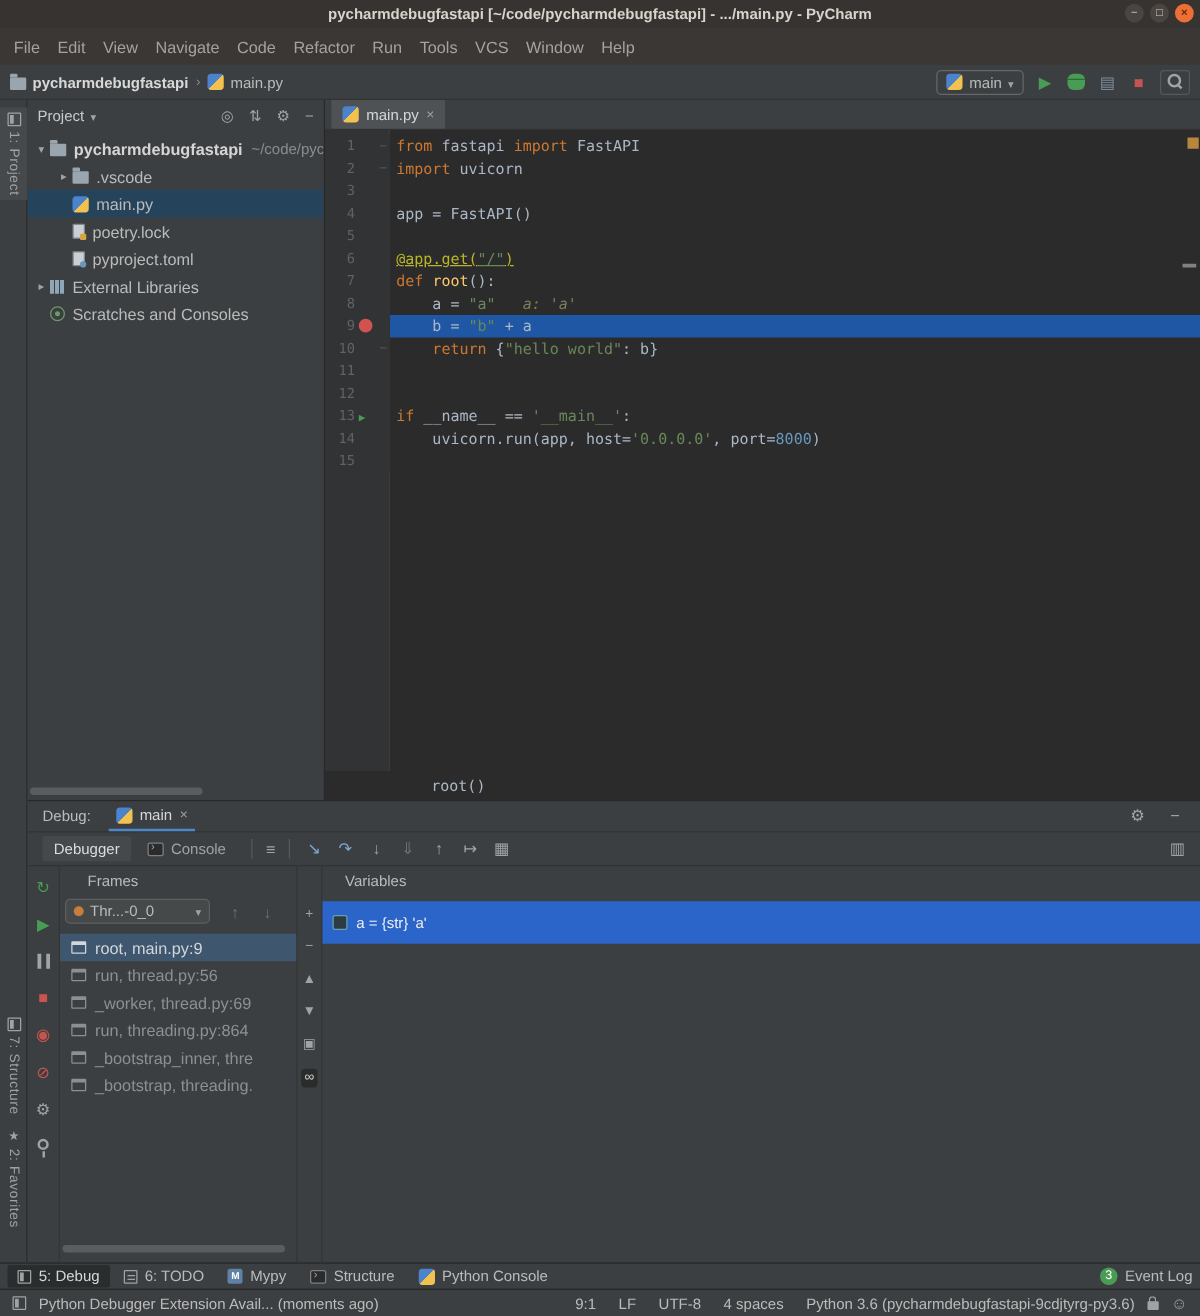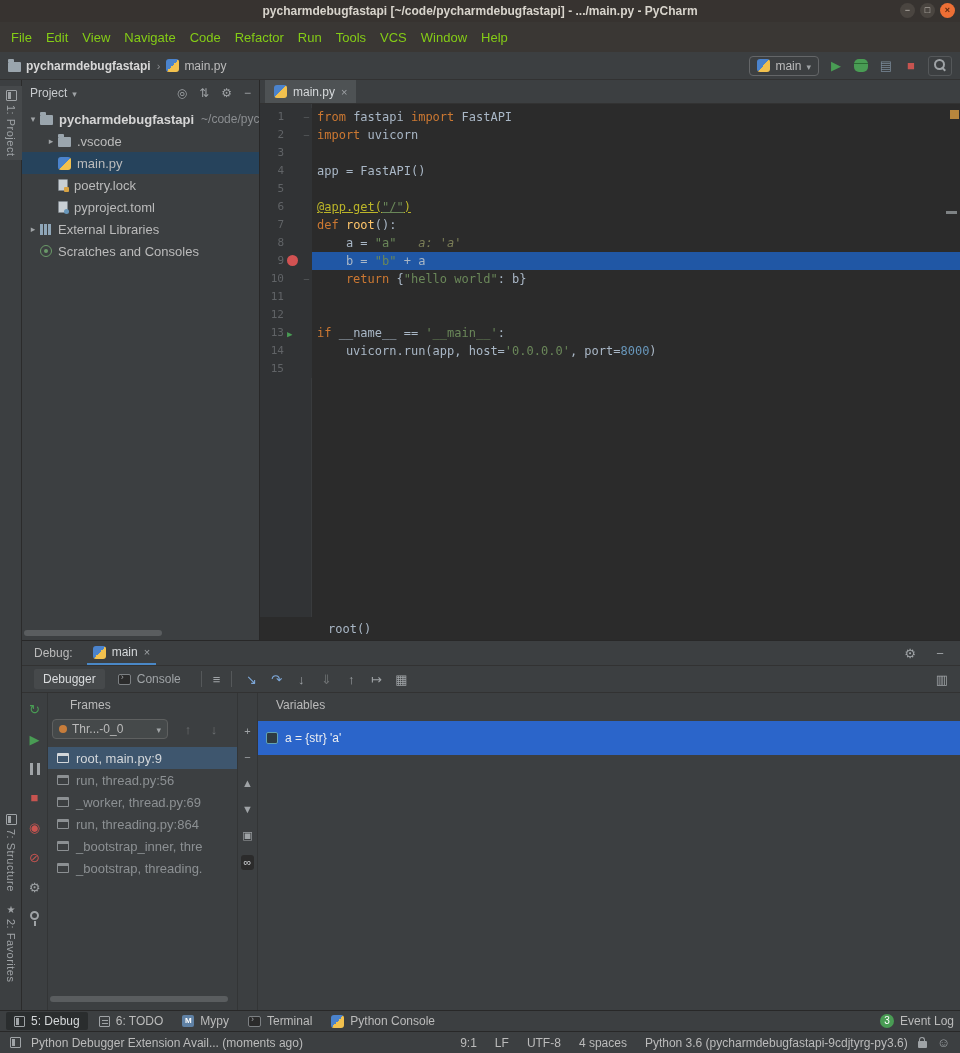--- a/index.html
+++ b/index.html
@@ -12,21 +12,21 @@
     display:flex; align-items:center; justify-content:center; }
   .title-text { font-weight:bold; font-size:12px; color:#D8D4CC; }
   .win-controls { position:absolute; right:5px; top:3px; display:flex; gap:5px; }
   .winbtn { width:15px; height:15px; border-radius:50%; background:#4A4540; color:#CFCAC2;
     font-size:9px; line-height:14px; text-align:center; }
   .winbtn.close { background:#ED6F35; color:#58270D; font-weight:bold; }
 
   
   .menubar { position:absolute; top:22px; left:0; right:0; height:30px; background:#3A3734;
     display:flex; align-items:center; padding-left:4px; }
-  .menu-item { padding:3px 7px; font-size:13px; color:#84cc16; }
+  .menu-item { padding:3px 7px; font-size:13px; color:#a3a3a3; }
 
   
   .navbar { position:absolute; top:52px; left:0; right:0; height:28px; background:#3C3F41;
     border-bottom:1px solid #323232; display:flex; align-items:center; padding:0 8px; font-size:12px; }
   .crumbs { display:flex; align-items:center; gap:6px; }
   .crumb { display:flex; align-items:center; gap:5px; }
   .crumb:first-of-type .crumb-label { font-weight:bold; color:#D8D8D8; }
   .crumb-sep { color:#8A8D90; font-size:11px; }
   .nav-right { margin-left:auto; display:flex; align-items:center; gap:10px; }
   .runconfig { display:flex; align-items:center; gap:5px; border:1px solid #646668; border-radius:4px;
@@ -86,21 +86,21 @@
   .bpdot { display:block; width:11px; height:11px; border-radius:50%; background:#D25252; margin:3px 0 0 3px; }
   .runarw { color:#499C54; font-size:9px; margin-left:3px; }
   .code { flex:1; padding-left:5px; white-space:pre; color:#A9B7C6; }
   .cline.exec .code { background:#2057A5; }
   .tk-k { color:#CC7832; } .tk-p { color:#A9B7C6; } .tk-s { color:#6A8759; }
   .tk-num { color:#6897BB; } .tk-fn { color:#FFC66B; }
   .tk-dec { color:#BBB529; text-decoration:underline; }
   .tk-su { color:#6A8759; text-decoration:underline; }
   .tk-hint { color:#7C7F58; font-style:italic; }
   .crumbbar { position:absolute; left:0; right:0; bottom:0; height:23px; display:flex; align-items:center;
-    padding-left:68px; font-family:"DejaVu Sans Mono",monospace; font-size:12px; color:#A9B7C6; }
+    padding-left:85px; font-family:"DejaVu Sans Mono",monospace; font-size:12px; color:#A9B7C6; }
   .emark1 { position:absolute; top:30px; right:1px; width:9px; height:9px; background:#B8863D; }
   .emark2 { position:absolute; top:131px; right:3px; width:11px; height:3px; background:#7E8284; }
 
   
   .debugwin { position:absolute; left:22px; top:640px; right:0; height:370px; background:#3C3F41;
     border-top:1px solid #282828; }
   .dbg-header { height:24px; display:flex; align-items:center; gap:14px; padding:0 12px; font-size:12px; }
   .dbg-tab { display:flex; align-items:center; gap:6px; height:24px; padding:0 6px;
     border-bottom:2px solid #4A88C7; color:#D5D8DA; }
   #dbghdricons { margin-left:auto; display:flex; gap:14px; }
@@ -585,21 +585,21 @@
         <span class="btab">
           <span class="ic ic-todo"></span>
           <span>6: TODO</span>
         </span>
         <span class="btab">
           <span class="ic ic-mypy"></span>
           <span>Mypy</span>
         </span>
         <span class="btab">
           <span class="ic ic-terminal"></span>
-          <span>Terminal</span>
+          <span>Structure</span>
         </span>
         <span class="btab">
           <span class="ic ic-py"></span>
           <span>Python Console</span>
         </span>
       </span>
     <span class="eventlog">
       <span class="badge">3</span>
       <span>Event Log</span>
     </span>

